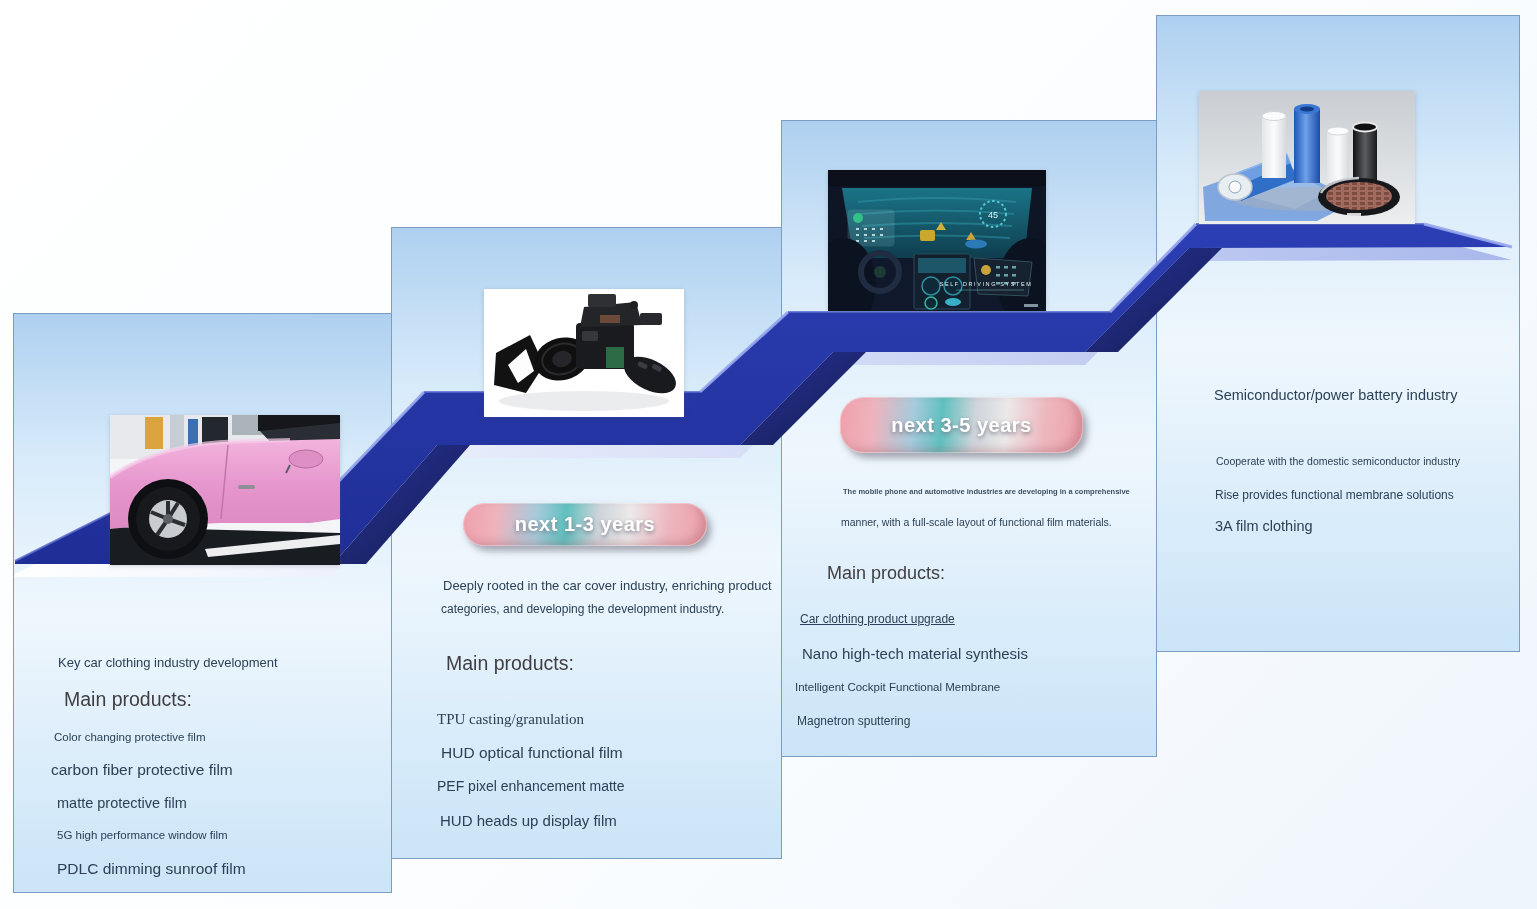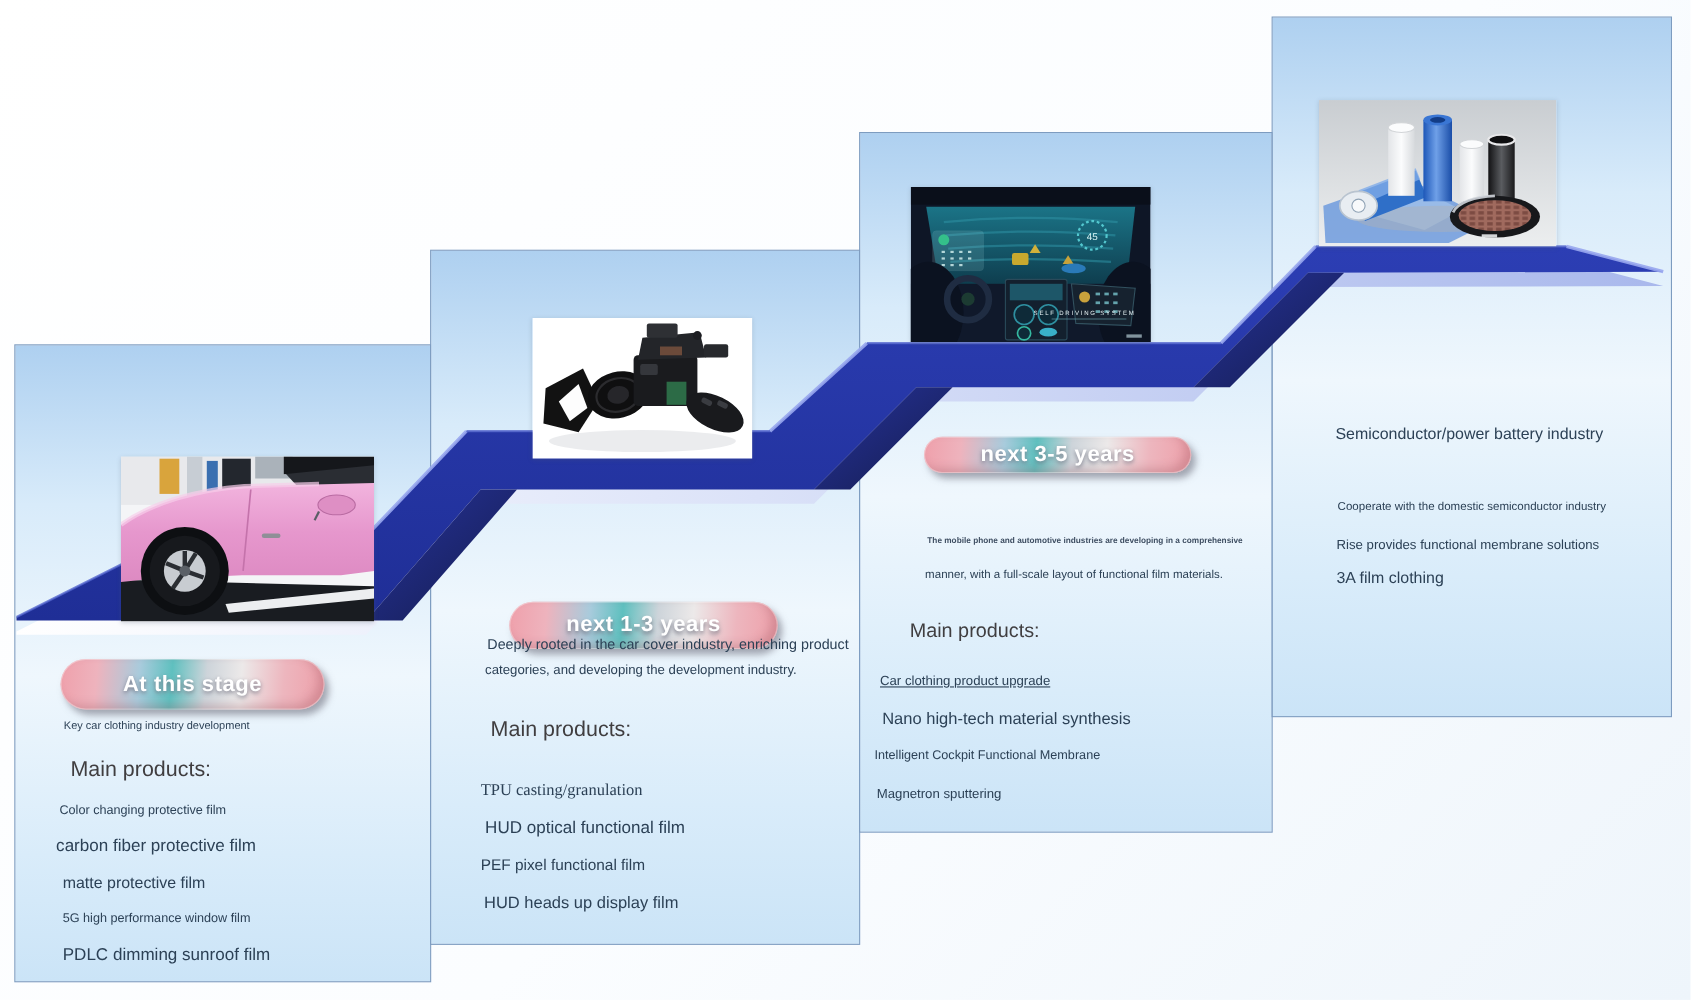--- a/index.html
+++ b/index.html
@@ -18,26 +18,26 @@
   .i1{left:110px;top:415px;}
   .i2{left:484px;top:289px;}
   .i3{left:828px;top:170px;}
   .i4{left:1199px;top:91px;}
   .badge{position:absolute;z-index:5;border-radius:24px;display:flex;align-items:center;justify-content:center;
     color:#ffffff;font-weight:bold;letter-spacing:.5px;
     background:linear-gradient(95deg,#efa0ab 0%,#eeb3bd 14%,#a8cbdc 30%,#5fc0bf 42%,#cdd4da 55%,#ece9e9 68%,#edb6be 84%,#ee9fa9 100%);
     box-shadow:4px 5px 7px rgba(100,100,115,.55), inset 0 0 0 1px rgba(255,255,255,.35), inset -6px -4px 9px rgba(160,90,100,.32);
     text-shadow:0 2px 4px rgba(115,115,130,.9);}
   .b1{left:55px;top:599px;width:240px;height:46px;font-size:20px;}
-  .b2{left:463px;top:503px;width:244px;height:43px;font-size:20px;margin-top:44px;}
-  .b3{left:840px;top:397px;width:243px;height:33px;font-size:20px;}
+  .b2{left:463px;top:503px;width:244px;height:43px;font-size:20px;}
+  .b3{left:840px;top:397px;width:243px;height:56px;font-size:20px;}
   .b4{left:1215px;top:293px;width:245px;height:44px;font-size:20.5px;}
   .txt{position:absolute;z-index:5;white-space:nowrap;color:#2c4156;}
   .head{color:#403e40;}
-  .t-p1-sub{left:58px;top:655px;font-size:10px;}
+  .t-p1-sub{left:58px;top:655px;font-size:13px;}
   .t-p1-head{left:64px;top:688px;font-size:19.5px;}
   .t-p1-i1{left:54px;top:731px;font-size:11.5px;}
   .t-p1-i2{left:51px;top:761px;font-size:15.5px;}
   .t-p1-i3{left:57px;top:795px;font-size:14.5px;}
   .t-p1-i4{left:57px;top:829px;font-size:11.5px;}
   .t-p1-i5{left:57px;top:860px;font-size:15.5px;}
   .t-p2-in1{left:443px;top:578px;font-size:13px;}
   .t-p2-in2{left:441px;top:602px;font-size:12px;}
   .t-p2-head{left:446px;top:652px;font-size:19.5px;}
   .t-p2-i1{left:437px;top:711px;font-size:15px;font-family:Liberation Serif, serif;}
@@ -279,44 +279,41 @@
     <rect x="128" y="40" width="22" height="52" fill="url(#gWhiteRoll)"></rect>
     <ellipse cx="139" cy="40" rx="11" ry="4" fill="#fbfcfd" stroke="#d2d5d8" stroke-width="1"></ellipse>
     <rect x="154" y="36" width="24" height="62" fill="url(#gBlackRoll)"></rect>
     <ellipse cx="166" cy="36" rx="12" ry="4.5" fill="#0f0f11" stroke="#e8e8ea" stroke-width="2"></ellipse>
     <ellipse cx="160" cy="106" rx="41" ry="19" fill="#17181b"></ellipse>
     <ellipse cx="160" cy="105" rx="33" ry="14" fill="url(#pWafer)"></ellipse>
     <path d="M122,102 A41,19 0 0 1 160,87" stroke="#cfd4da" stroke-width="2.5" fill="none" opacity="0.9"></path>
     <rect x="148" y="122" width="14" height="3" fill="#e8eaec" opacity="0.9"></rect>
   </svg>
 
-  <div class="badge b1">
-      <span>At this stage</span>
-    </div>
   <div class="badge b2">
       <span>next 1-3 years</span>
     </div>
   <div class="badge b3">
       <span>next 3-5 years</span>
     </div>
 
   <span class="txt t-p1-sub">Key car clothing industry development</span>
   <span class="txt head t-p1-head">Main products:</span>
   <span class="txt t-p1-i1">Color changing protective film</span>
   <span class="txt t-p1-i2">carbon fiber protective film</span>
   <span class="txt t-p1-i3">matte protective film</span>
   <span class="txt t-p1-i4">5G high performance window film</span>
   <span class="txt t-p1-i5">PDLC dimming sunroof film</span>
 
   <span class="txt t-p2-in1">Deeply rooted in the car cover industry, enriching product</span>
   <span class="txt t-p2-in2">categories, and developing the development industry.</span>
   <span class="txt head t-p2-head">Main products:</span>
   <span class="txt t-p2-i1">TPU casting/granulation</span>
   <span class="txt t-p2-i2">HUD optical functional film</span>
-  <span class="txt t-p2-i3">PEF pixel functional film</span>
+  <span class="txt t-p2-i3">PEF pixel enhancement matte</span>
   <span class="txt t-p2-i4">HUD heads up display film</span>
 
   <span class="txt t-p3-in1">The mobile phone and automotive industries are developing in a comprehensive</span>
   <span class="txt t-p3-in2">manner, with a full-scale layout of functional film materials.</span>
   <span class="txt head t-p3-head">Main products:</span>
   <span class="txt t-p3-i1">Car clothing product upgrade</span>
   <span class="txt t-p3-i2">Nano high-tech material synthesis</span>
   <span class="txt t-p3-i3">Intelligent Cockpit Functional Membrane</span>
   <span class="txt t-p3-i4">Magnetron sputtering</span>
 

